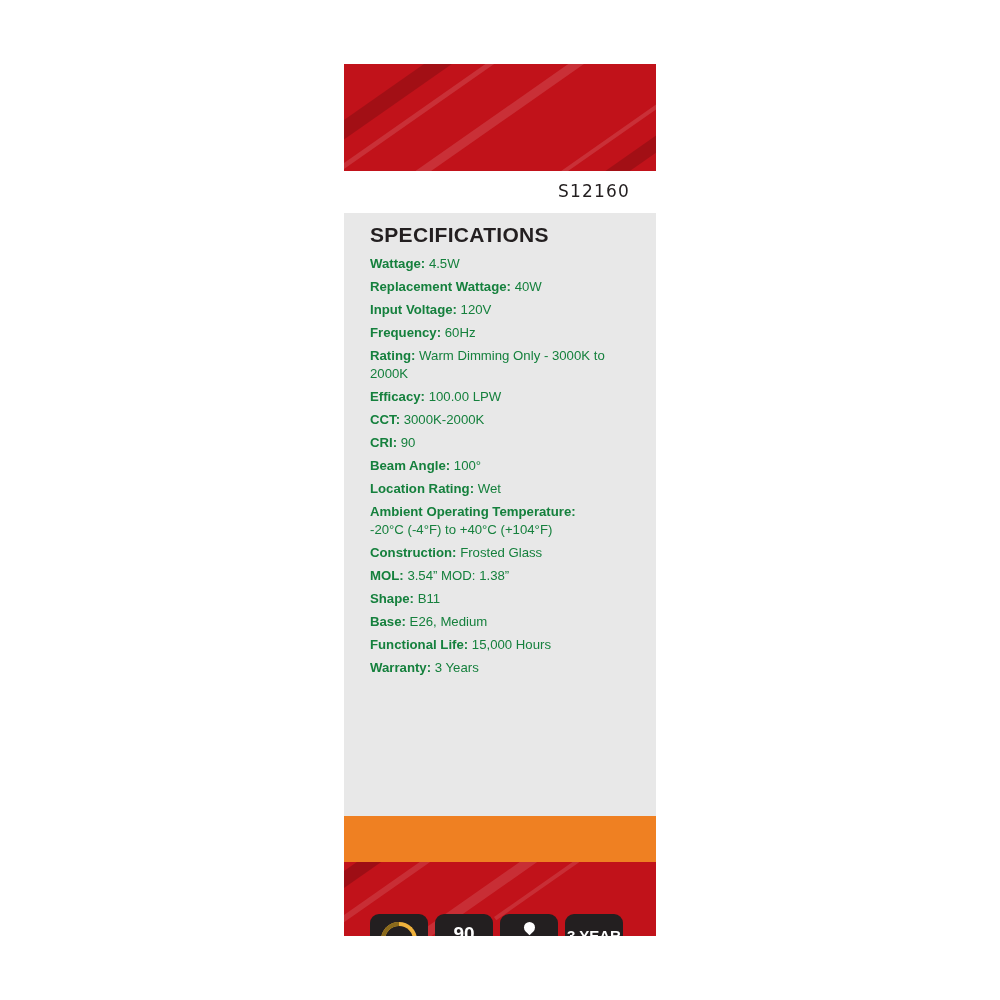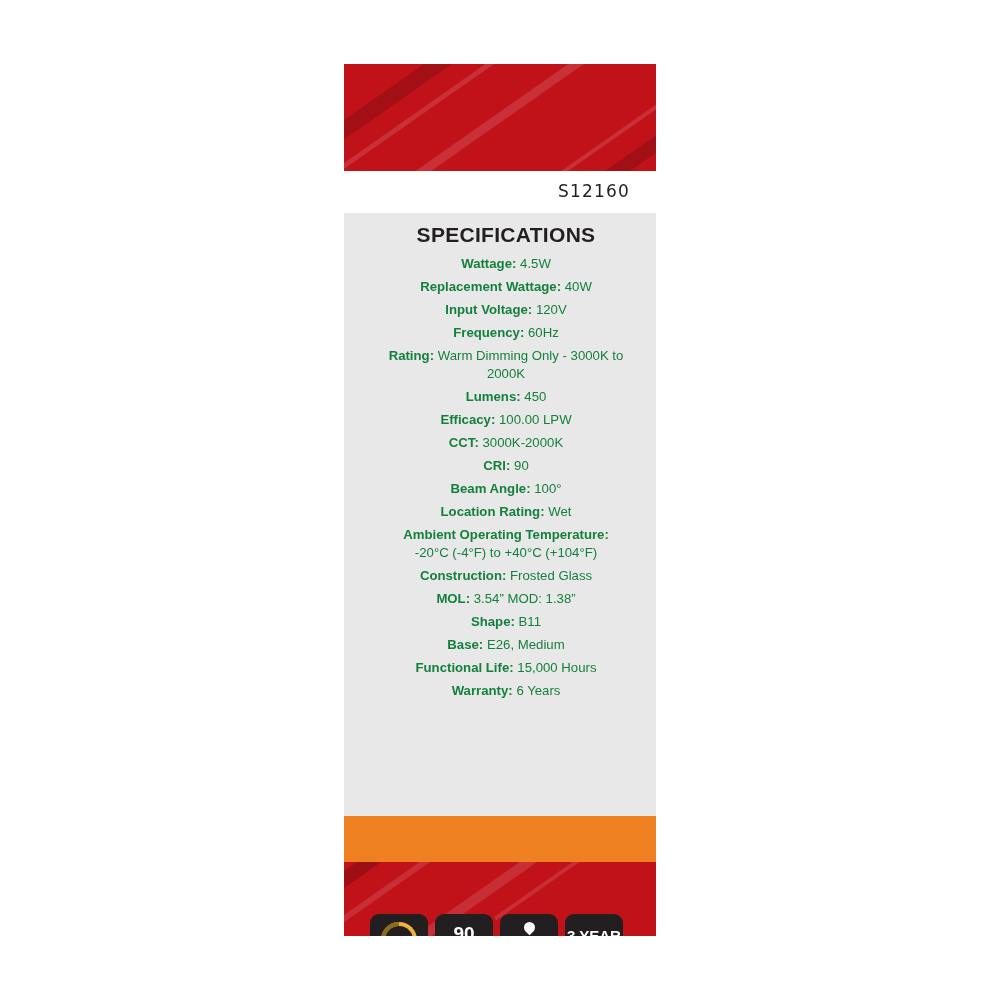--- a/index.html
+++ b/index.html
@@ -75,21 +75,20 @@
   }
 
   
   .specs {
     position: absolute;
     left: 0;
     top: 149px;
     width: 312px;
     height: 603px;
     background: #e8e8e8;
-    text-align: center;
   }
   .specs-inner {
     position: absolute;
     left: 26px;
     top: 10px;
     right: 14px;
   }
   .specs-title {
     font-size: 21px;
     font-weight: bold;
@@ -253,24 +252,20 @@
         </div>
         <div class="spec-row">
           <span class="spec-label">Frequency:</span>
           <span class="spec-value">60Hz</span>
         </div>
         <div class="spec-row">
           <span class="spec-label">Rating:</span>
           <span class="spec-value">Warm Dimming Only - 3000K to 2000K</span>
         </div>
         <div class="spec-row">
-          <span class="spec-label">Lumens:</span>
-          <span class="spec-value">450</span>
-        </div>
-        <div class="spec-row">
           <span class="spec-label">Efficacy:</span>
           <span class="spec-value">100.00 LPW</span>
         </div>
         <div class="spec-row">
           <span class="spec-label">CCT:</span>
           <span class="spec-value">3000K-2000K</span>
         </div>
         <div class="spec-row">
           <span class="spec-label">CRI:</span>
           <span class="spec-value">90</span>
@@ -302,21 +297,21 @@
         <div class="spec-row">
           <span class="spec-label">Base:</span>
           <span class="spec-value">E26, Medium</span>
         </div>
         <div class="spec-row">
           <span class="spec-label">Functional Life:</span>
           <span class="spec-value">15,000 Hours</span>
         </div>
         <div class="spec-row">
           <span class="spec-label">Warranty:</span>
-          <span class="spec-value">6 Years</span>
+          <span class="spec-value">3 Years</span>
         </div>
       </div>
     </div>
 
     <div class="band-orange"></div>
 
     <div class="band-bottom">
       <div class="dark bd1"></div>
       <div class="stripe b1"></div>
       <div class="stripe b2"></div>

